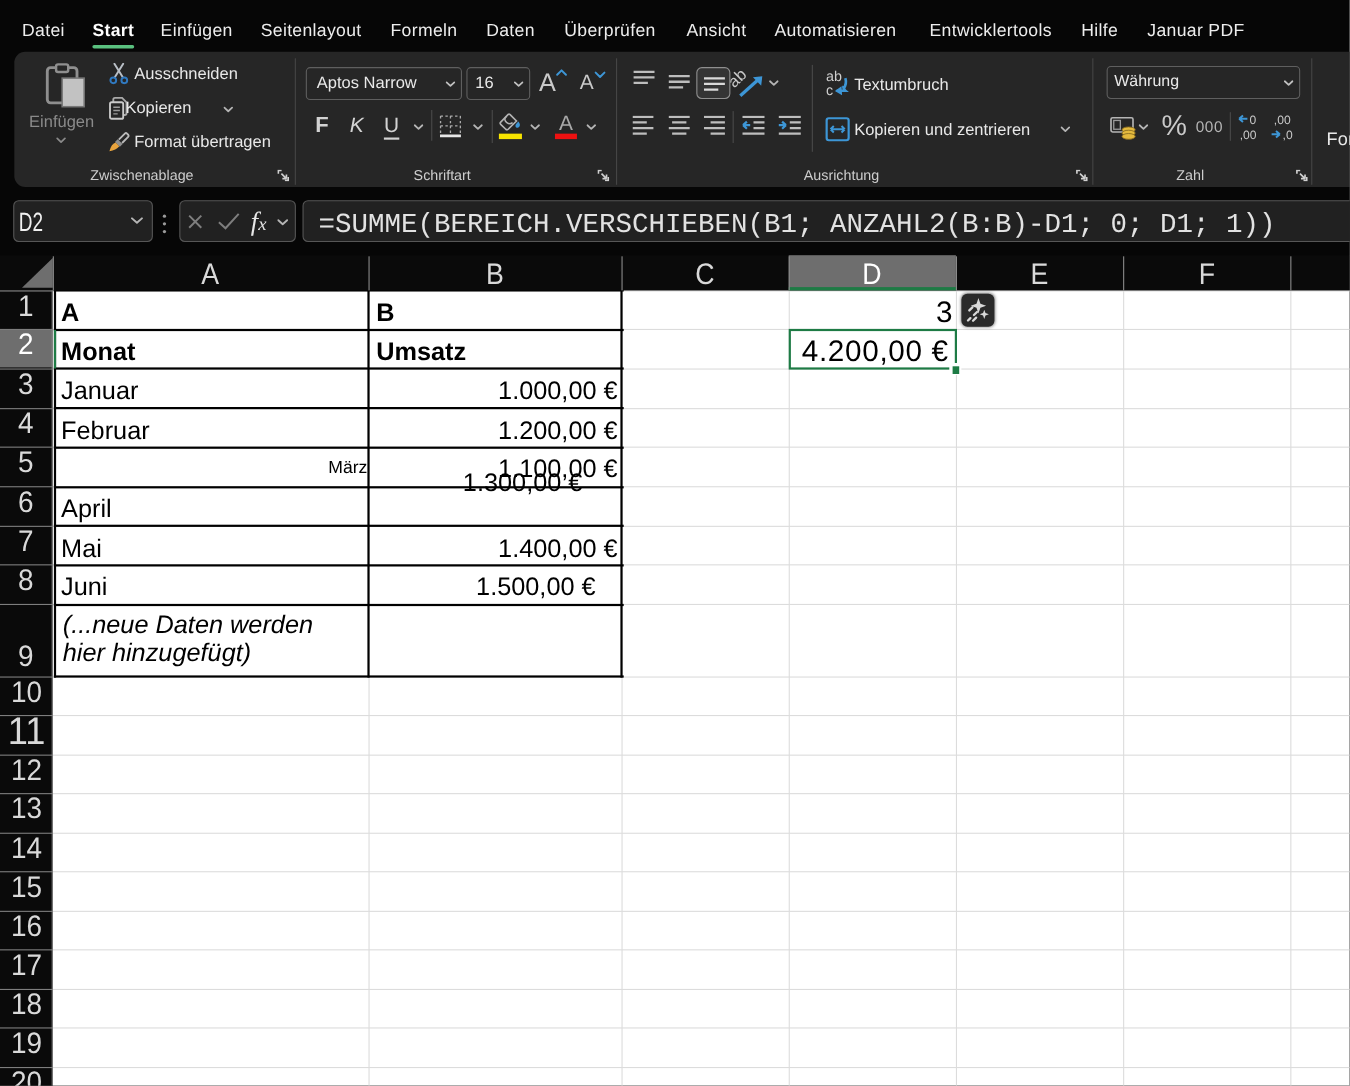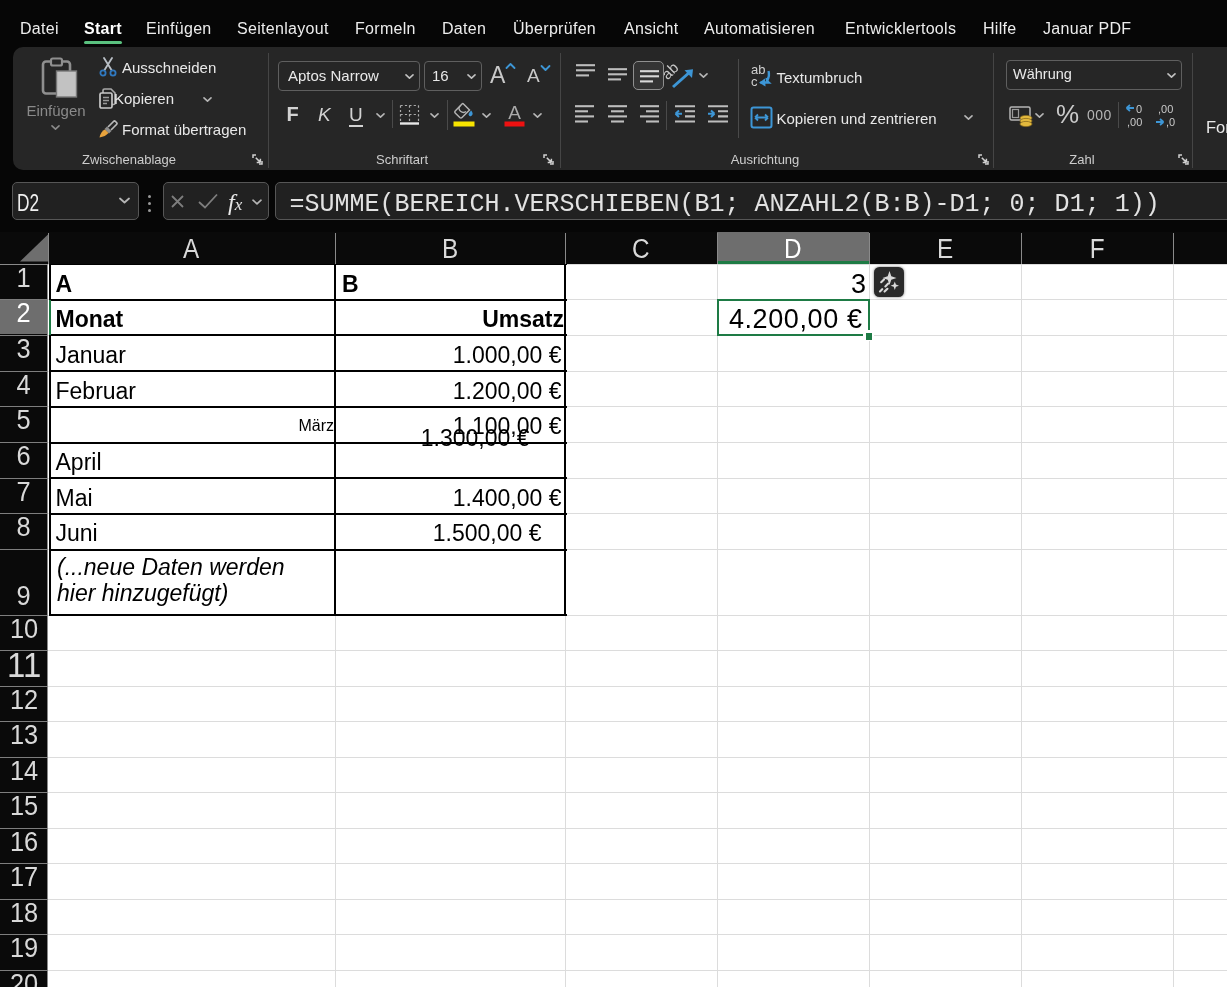--- a/index.html
+++ b/index.html
@@ -279,21 +279,21 @@
 <div class="a" style="left:49px;top:512.9px;width:517.5px;height:2px;background:#000"></div>
 <div class="a" style="left:49px;top:548.6px;width:517.5px;height:2px;background:#000"></div>
 <div class="a" style="left:49px;top:614.0px;width:517.5px;height:2px;background:#000"></div>
 <div class="a" style="left:48.5px;top:263.5px;width:2px;height:352.5px;background:#000"></div>
 <div class="a" style="left:333.5px;top:263.5px;width:2px;height:352.5px;background:#000"></div>
 <div class="a" style="left:564.0px;top:263.5px;width:2px;height:352.5px;background:#000"></div>
 <div class="a" style="left:49px;top:263.5px;width:285px;height:35.69999999999999px;line-height:40.69999999999999px;font-size:23px;color:#000;text-align:left;padding-left:6.5px;font-weight:bold">A</div>
 <div class="a" style="left:336px;top:263.5px;width:228px;height:35.69999999999999px;line-height:40.69999999999999px;font-size:23px;color:#000;text-align:left;padding-left:6px;font-weight:bold">B</div>
 <div class="a" style="left:717px;top:263.5px;width:152px;height:35.69999999999999px;line-height:40.69999999999999px;font-size:27px;color:#000;text-align:right;padding-right:3px;">3</div>
 <div class="a" style="left:49px;top:299.2px;width:285px;height:35.69999999999999px;line-height:40.69999999999999px;font-size:23px;color:#000;text-align:left;padding-left:6.5px;font-weight:bold">Monat</div>
-<div class="a" style="left:336px;top:299.2px;width:228px;height:35.69999999999999px;line-height:40.69999999999999px;font-size:23px;color:#000;text-align:right;padding-left:6px;font-weight:bold">Umsatz</div>
+<div class="a" style="left:336px;top:299.2px;width:228px;height:35.69999999999999px;line-height:40.69999999999999px;font-size:23px;color:#000;text-align:left;padding-left:6px;font-weight:bold">Umsatz</div>
 <div class="a" style="left:717px;top:299.2px;width:148px;height:35.69999999999999px;line-height:40.69999999999999px;font-size:27px;color:#000;text-align:right;padding-right:2.5px;letter-spacing:0.6px">4.200,00&nbsp;€</div>
 <div class="a" style="left:49px;top:334.9px;width:285px;height:35.700000000000045px;line-height:40.700000000000045px;font-size:23px;color:#000;text-align:left;padding-left:6.5px;">Januar</div>
 <div class="a" style="left:336px;top:334.9px;width:228px;height:35.700000000000045px;line-height:40.700000000000045px;font-size:23px;color:#000;text-align:right;padding-right:2.5px;">1.000,00&nbsp;€</div>
 <div class="a" style="left:49px;top:370.6px;width:285px;height:35.69999999999999px;line-height:40.69999999999999px;font-size:23px;color:#000;text-align:left;padding-left:6.5px;">Februar</div>
 <div class="a" style="left:336px;top:370.6px;width:228px;height:35.69999999999999px;line-height:40.69999999999999px;font-size:23px;color:#000;text-align:right;padding-right:2.5px;">1.200,00&nbsp;€</div>
 <div class="a" style="left:49px;top:406.3px;width:285px;height:35.69999999999999px;line-height:40.69999999999999px;font-size:16px;color:#000;text-align:right;padding-left:6.5px;">März</div>
 <div class="a" style="left:336px;top:406.3px;width:228px;height:35.69999999999999px;line-height:40.69999999999999px;font-size:23px;color:#000;text-align:right;padding-right:2.5px;">1.100,00&nbsp;€</div>
 <div class="a" style="left:49px;top:442.0px;width:285px;height:35.69999999999999px;line-height:40.69999999999999px;font-size:23px;color:#000;text-align:left;padding-left:6.5px;">April</div>
 <div class="a" style="left:336px;top:418px;width:196px;height:35.69999999999999px;line-height:40.69999999999999px;font-size:23px;color:#000;text-align:right;padding-right:2.5px;">1.300,00&nbsp;€</div>
 <div class="a" style="left:49px;top:477.7px;width:285px;height:35.69999999999999px;line-height:40.69999999999999px;font-size:23px;color:#000;text-align:left;padding-left:6.5px;">Mai</div>

